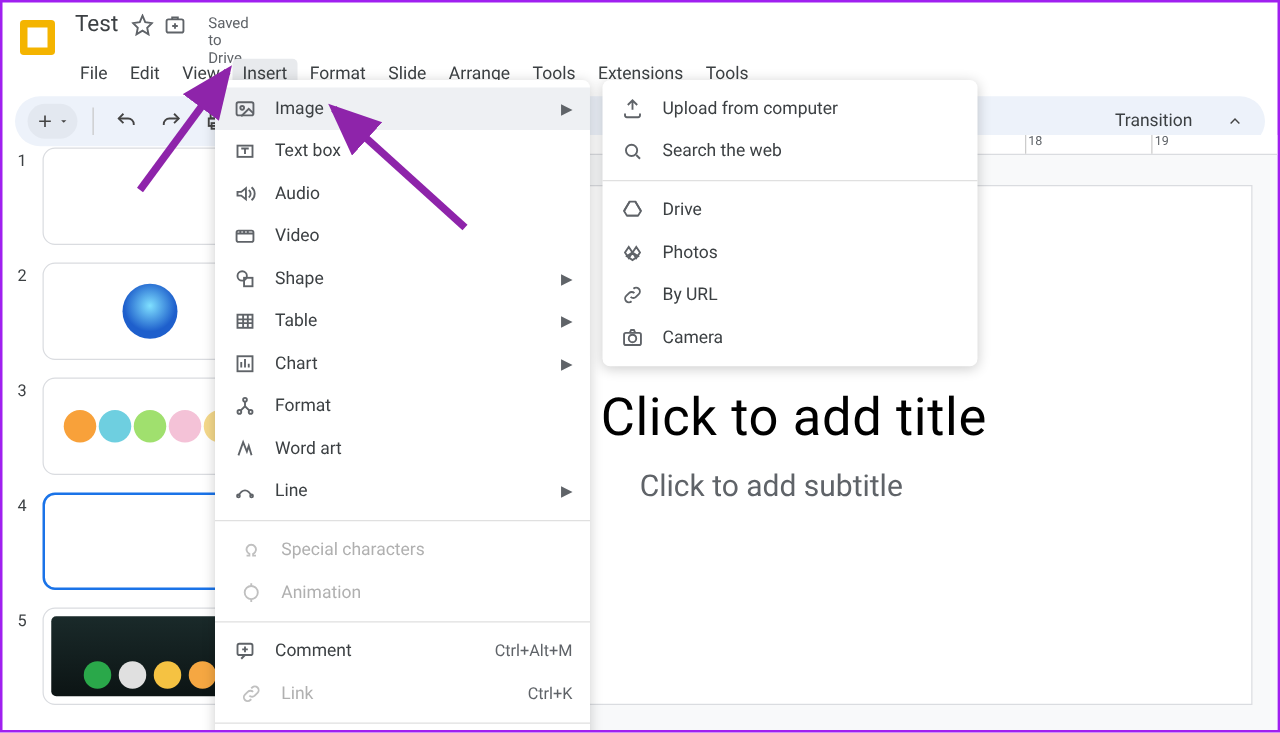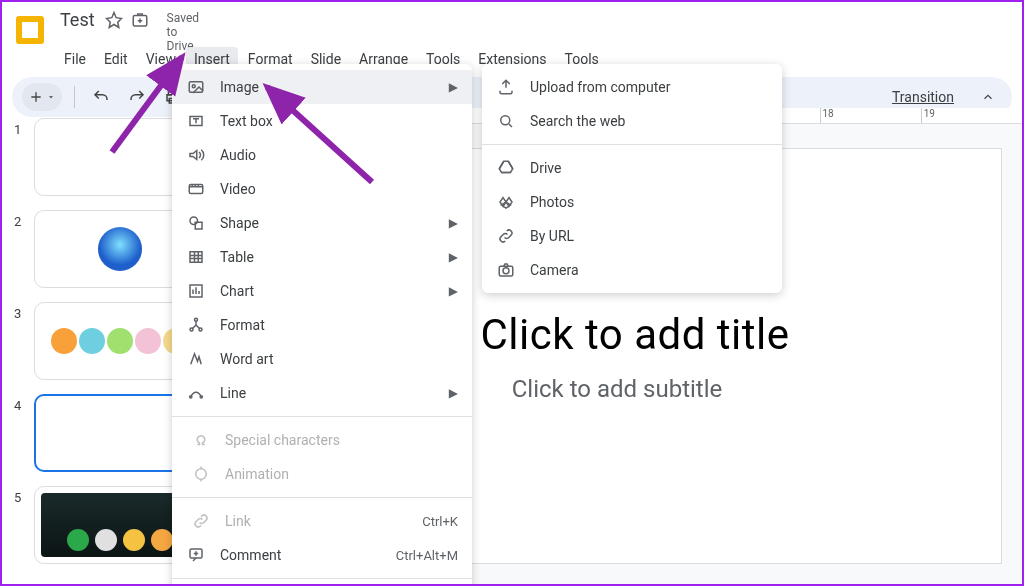--- a/index.html
+++ b/index.html
@@ -17,21 +17,21 @@
   .saved { font-size:12px; color:#5f6368; display:flex; align-items:center; gap:4px; margin-left:6px;}
   .menubar { display:flex; gap:2px; margin-top:16px; }
   .menubar .menu-item { font-size:14px; color:#3c4043; padding:4px 8px; border-radius:4px; cursor:pointer; }
   .menubar .menu-item.active { background:#e8eaed; }
   
   .toolbar { margin:6px 10px 0 10px; height:40px; background:#edf2fa; border-radius:24px; display:flex; align-items:center; padding:0 10px; gap:8px; position:relative; }
   .tool-btn { width:28px; height:28px; display:flex; align-items:center; justify-content:center; color:#444; border-radius:4px; cursor:pointer; }
   .tool-btn.pill { width:auto; padding:0 6px; gap:2px; border-radius:14px; background:rgba(0,0,0,0.04); }
   .divider { width:1px; height:22px; background:#c7c7c7; margin:0 4px; }
   .right-tools { margin-left:auto; display:flex; align-items:center; gap:10px; }
-  .right-tools .txt { font-size:14px; color:#3c4043; padding:4px 10px;text-decoration:underline; }
+  .right-tools .txt { font-size:14px; color:#3c4043; padding:4px 10px; }
   
   .body { display:flex; position:absolute; top:106px; left:0; right:0; bottom:0; }
   .thumbs { width:210px; padding:10px 6px 10px 12px; overflow:hidden; }
   .thumb-row { display:flex; align-items:flex-start; margin-bottom:14px; }
   .thumb-num { width:16px; font-size:13px; color:#3c4043; padding-top:4px; }
   .thumb { flex:1; height:78px; background:#fff; border:1px solid #dadce0; border-radius:10px; margin-left:4px; position:relative; overflow:hidden; display:flex; align-items:center; justify-content:center; }
   .thumb.selected { border:2px solid #1a73e8; }
   .canvas-wrap { flex:1; position:relative; background:#f8f9fa; overflow:hidden; }
   .ruler { position:absolute; top:0; left:0; right:0; height:16px; background:#fff; border-bottom:1px solid #dadce0; font-size:10px; color:#5f6368; display:flex; }
   .ruler .tick { flex:1; border-left:1px solid #ccc; padding-left:2px; }
@@ -313,40 +313,40 @@
     <div class="dd-row disabled">
       <span class="ico">
         <svg width="18" height="18" viewBox="0 0 24 24" fill="none" stroke="currentColor" stroke-width="2">
           <circle cx="12" cy="12" r="7"></circle>
           <path d="M12 5V2M12 22v-3"></path>
         </svg>
       </span>
       <span>Animation</span>
     </div>
     <div class="dd-sep"></div>
-    <div class="dd-row disabled">
-      <span class="ico">
-        <svg width="18" height="18" viewBox="0 0 24 24" fill="none" stroke="currentColor" stroke-width="2">
-          <path d="M10 14a4 4 0 005.7 0l3-3a4 4 0 00-5.7-5.7l-1 1"></path>
-          <path d="M14 10a4 4 0 00-5.7 0l-3 3a4 4 0 005.7 5.7l1-1"></path>
-        </svg>
-      </span>
-      <span>Link</span>
-      <span class="shortcut">Ctrl+K</span>
-    </div>
     <div class="dd-row">
       <span class="ico">
         <svg width="18" height="18" viewBox="0 0 24 24" fill="none" stroke="currentColor" stroke-width="2">
           <rect x="4" y="4" width="16" height="12" rx="2"></rect>
           <path d="M8 20l4-4"></path>
           <path d="M9 10h6M12 7v6"></path>
         </svg>
       </span>
       <span>Comment</span>
       <span class="shortcut">Ctrl+Alt+M</span>
+    </div>
+    <div class="dd-row disabled">
+      <span class="ico">
+        <svg width="18" height="18" viewBox="0 0 24 24" fill="none" stroke="currentColor" stroke-width="2">
+          <path d="M10 14a4 4 0 005.7 0l3-3a4 4 0 00-5.7-5.7l-1 1"></path>
+          <path d="M14 10a4 4 0 00-5.7 0l-3 3a4 4 0 005.7 5.7l1-1"></path>
+        </svg>
+      </span>
+      <span>Link</span>
+      <span class="shortcut">Ctrl+K</span>
     </div>
     <div class="dd-sep"></div>
     <div class="dd-row"></div>
   </div>
 
 <div class="dropdown dd-image" id="dd-image">
     <div class="dd-row">
       <span class="ico">
         <svg width="18" height="18" viewBox="0 0 24 24" fill="none" stroke="currentColor" stroke-width="2">
           <path d="M12 3v10M7 8l5-5 5 5"></path>

